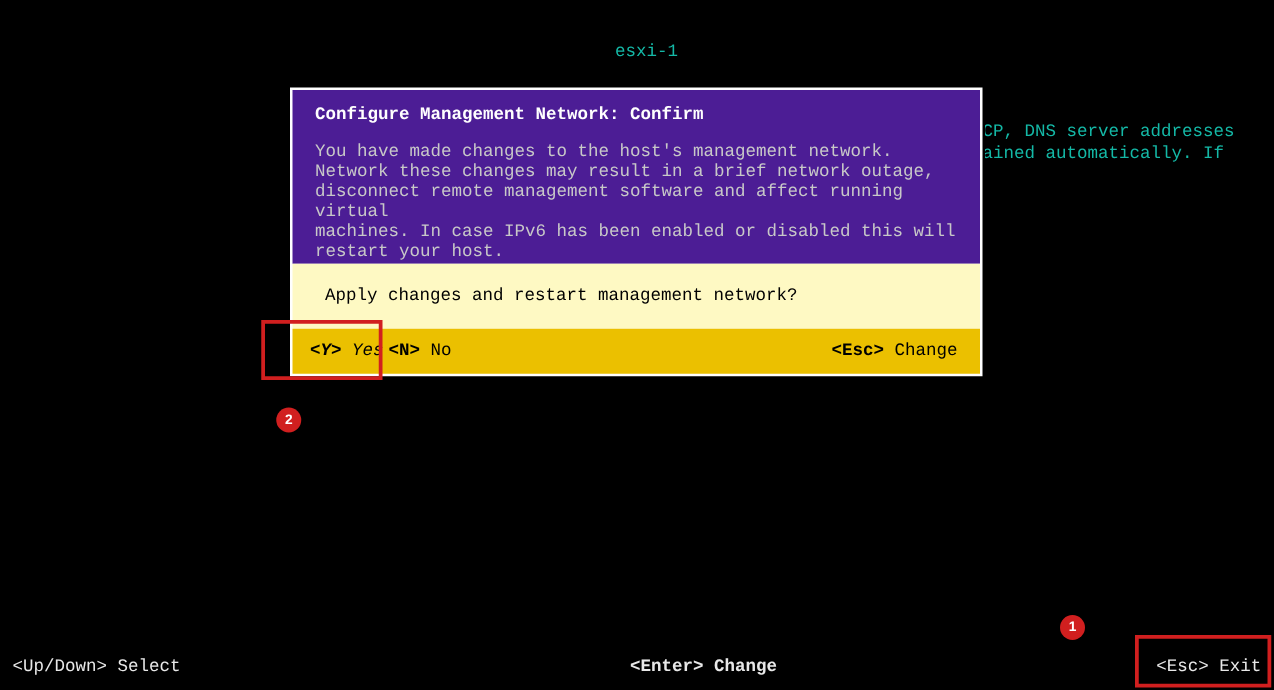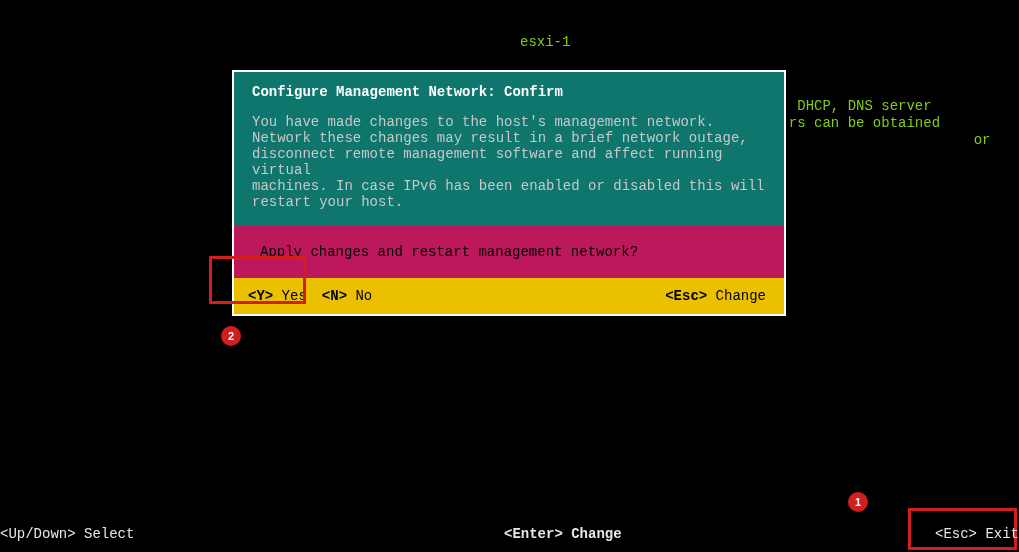--- a/index.html
+++ b/index.html
@@ -13,23 +13,23 @@
       background: #000000;
       font-family: 'Courier New', monospace;
       font-size: 14px;
       color: #ffffff;
       position: relative;
       overflow: hidden;
     }
     .bg-text {
       position: absolute;
       top: 0;
-      left: 520px;
+      left: 492px;
       right: 20px;
-      color: #84cc16;
+      color: #14b8a6;
       line-height: 1.2;
       white-space: pre-wrap;
     }
     .bg-hostname {
       margin-bottom: 14px;
     }
     .dialog-shadow {
       position: absolute;
       top: 63px;
       left: 228px;
@@ -39,46 +39,47 @@
     }
     .dialog {
       position: absolute;
       top: 70px;
       left: 232px;
       width: 554px;
       background: #ffffff;
       padding: 2px;
     }
     .dialog-header {
-      background: #0f766e;
-      padding: 12px 18px 15px 18px;
+      background: #4c1d95;
+      padding: 12px 18px 0 18px;
     }
     .dialog-title {
       color: #ffffff;
       font-weight: bold;
       margin-bottom: 14px;
     }
     .dialog-body {
       color: #c8c8c8;
       line-height: 1.15;
     }
     .dialog-question-bar {
-      background: #be185d;
+      background: #fef9c3;
       color: #000000;
       padding: 18px 18px 18px 26px;
     }
     .dialog-actions {
       background: #ebc000;
       color: #000000;
       padding: 10px 18px 10px 14px;
       display: flex;
       align-items: center;
     }
     .action-yes {
-      margin-right: 15px;
+      margin-right: 4px;
+      font-style: italic;
     }
     .action-cancel {
       margin-left: auto;
     }
     .key {
       font-weight: bold;
     }
     .highlight-box-yes {
       position: absolute;
       top: 256px;
@@ -117,21 +118,21 @@
     }
     .callout-2 {
       top: 326px;
       left: 221px;
     }
     .footer {
       position: absolute;
       bottom: 10px;
       left: 0;
       right: 0;
-      padding: 0 0;
+      padding: 0 10px;
       display: flex;
       color: #e8e8e8;
       align-items: center;
     }
     .footer-left {
       flex: 0 0 auto;
     }
     .footer-center {
       position: absolute;
       left: 504px;

